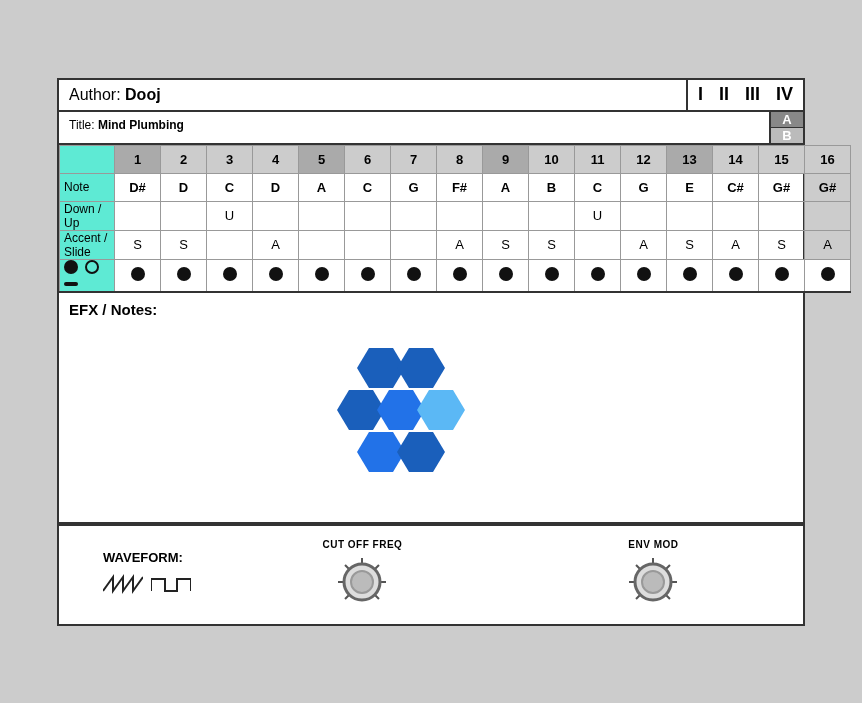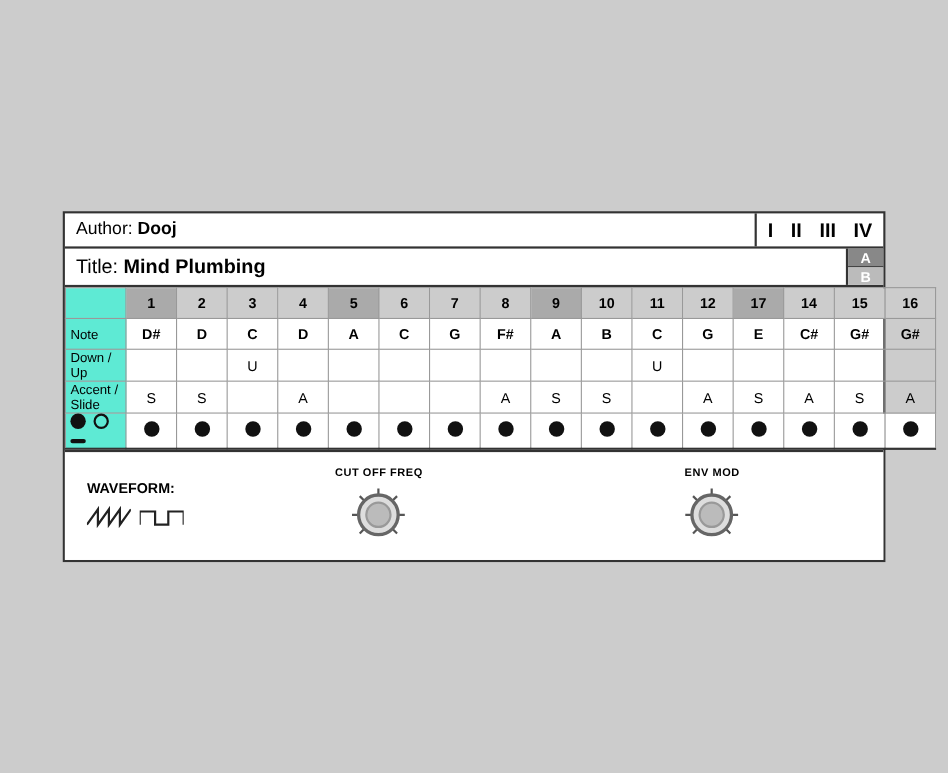--- a/index.html
+++ b/index.html
@@ -36,21 +36,21 @@
       font-weight: bold;
     }
     
     .title-row {
       display: flex;
       border-bottom: 2px solid #333;
     }
     .title-cell {
       flex: 1;
       padding: 6px 10px;
-      font-size: 18px;
+      font-size: 12px;
       border-right: 2px solid #333;
     }
     .ab-buttons {
       display: flex;
       flex-direction: column;
       width: 32px;
     }
     .ab-btn {
       flex: 1;
       text-align: center;
@@ -149,20 +149,21 @@
       padding: 8px 20px;
       border-top: 2px solid #333;
       gap: 30px;
       background: #fff;
       min-height: 100px;
     }
     .waveform-area {
       display: flex;
       flex-direction: column;
       align-items: flex-start;
+      margin-left: 24px;
     }
     .waveform-label {
       font-weight: bold;
       font-size: 13px;
       margin-bottom: 6px;
     }
     .wave-icons {
       display: flex;
       gap: 8px;
       align-items: center;
@@ -229,21 +230,21 @@
       <td class="step-num">3</td>
       <td class="step-num">4</td>
       <td class="step-num active">5</td>
       <td class="step-num">6</td>
       <td class="step-num">7</td>
       <td class="step-num">8</td>
       <td class="step-num active">9</td>
       <td class="step-num">10</td>
       <td class="step-num">11</td>
       <td class="step-num">12</td>
-      <td class="step-num active">17</td>
+      <td class="step-num active">13</td>
       <td class="step-num">14</td>
       <td class="step-num">15</td>
       <td class="step-num">16</td>
     </tr>
 
     <tr>
       <td class="row-label">Note</td>
       <td class="note-val">D#</td>
       <td class="note-val">D</td>
       <td class="note-val">C</td>
@@ -321,20 +322,38 @@
       <td><span class="dot-filled"></span></td>
       <td><span class="dot-filled"></span></td>
       <td><span class="dot-filled"></span></td>
       <td><span class="dot-filled"></span></td>
       <td><span class="dot-filled"></span></td>
       <td><span class="dot-filled"></span></td>
     </tr>
   </tbody>
     </table>
 
+  <div class="efx-section">
+    <span>EFX / Notes:</span>
+    <div class="hexagon-area">
+
+      <svg width="200" height="180" viewBox="0 0 200 180">
+
+        <polygon points="38,10 62,10 74,30 62,50 38,50 26,30" fill="#1a5fbb"></polygon>
+        <polygon points="78,10 102,10 114,30 102,50 78,50 66,30" fill="#1a5fbb"></polygon>
+
+        <polygon points="18,52 42,52 54,72 42,92 18,92 6,72" fill="#1a5fbb"></polygon>
+        <polygon points="58,52 82,52 94,72 82,92 58,92 46,72" fill="#2272e8"></polygon>
+        <polygon points="98,52 122,52 134,72 122,92 98,92 86,72" fill="#5bb8f5"></polygon>
+
+        <polygon points="38,94 62,94 74,114 62,134 38,134 26,114" fill="#2272e8"></polygon>
+        <polygon points="78,94 102,94 114,114 102,134 78,134 66,114" fill="#1a5fbb"></polygon>
+      </svg>
+    </div>
+  </div>
 
   <div class="bottom-section">
     <div class="waveform-area">
       <div class="waveform-label">WAVEFORM:</div>
       <div class="wave-icons">
 
         <svg class="wave-svg" viewBox="0 0 40 28">
           <polyline points="0,20 10,6 10,20 20,6 20,20 30,6 30,20 40,6" fill="none" stroke="#222" stroke-width="2"></polyline>
         </svg>
 

